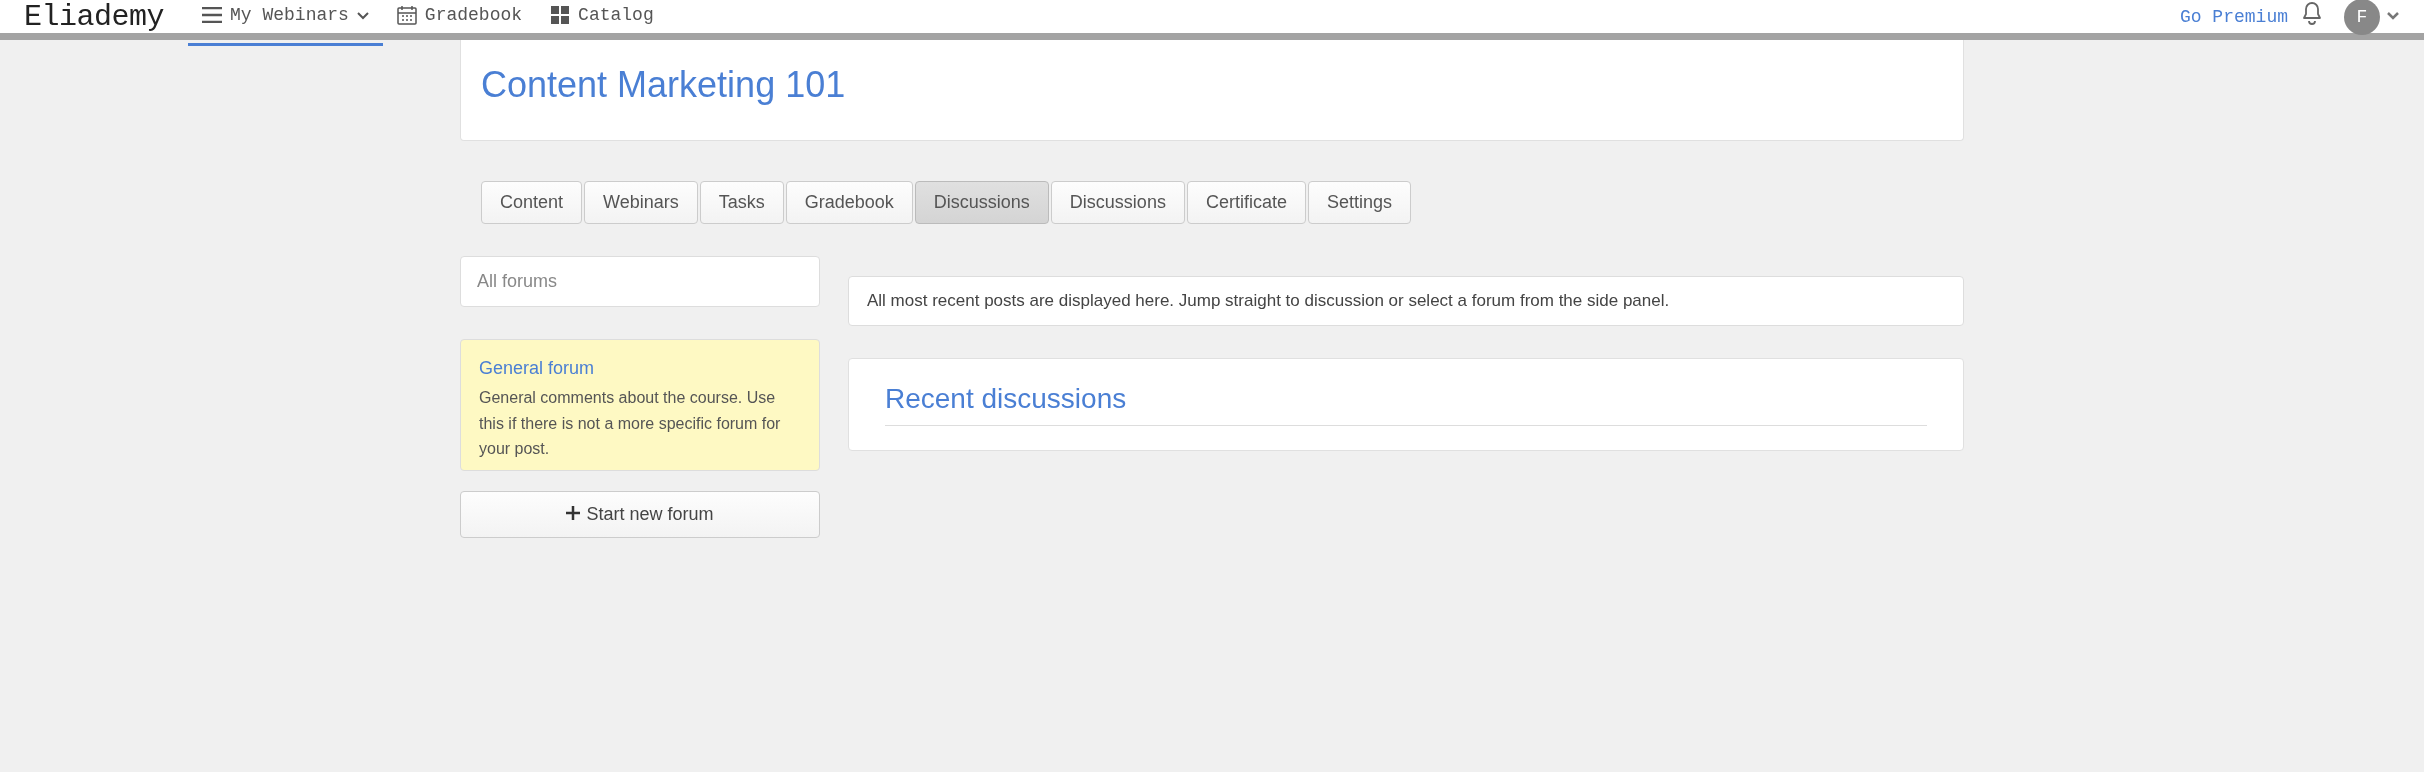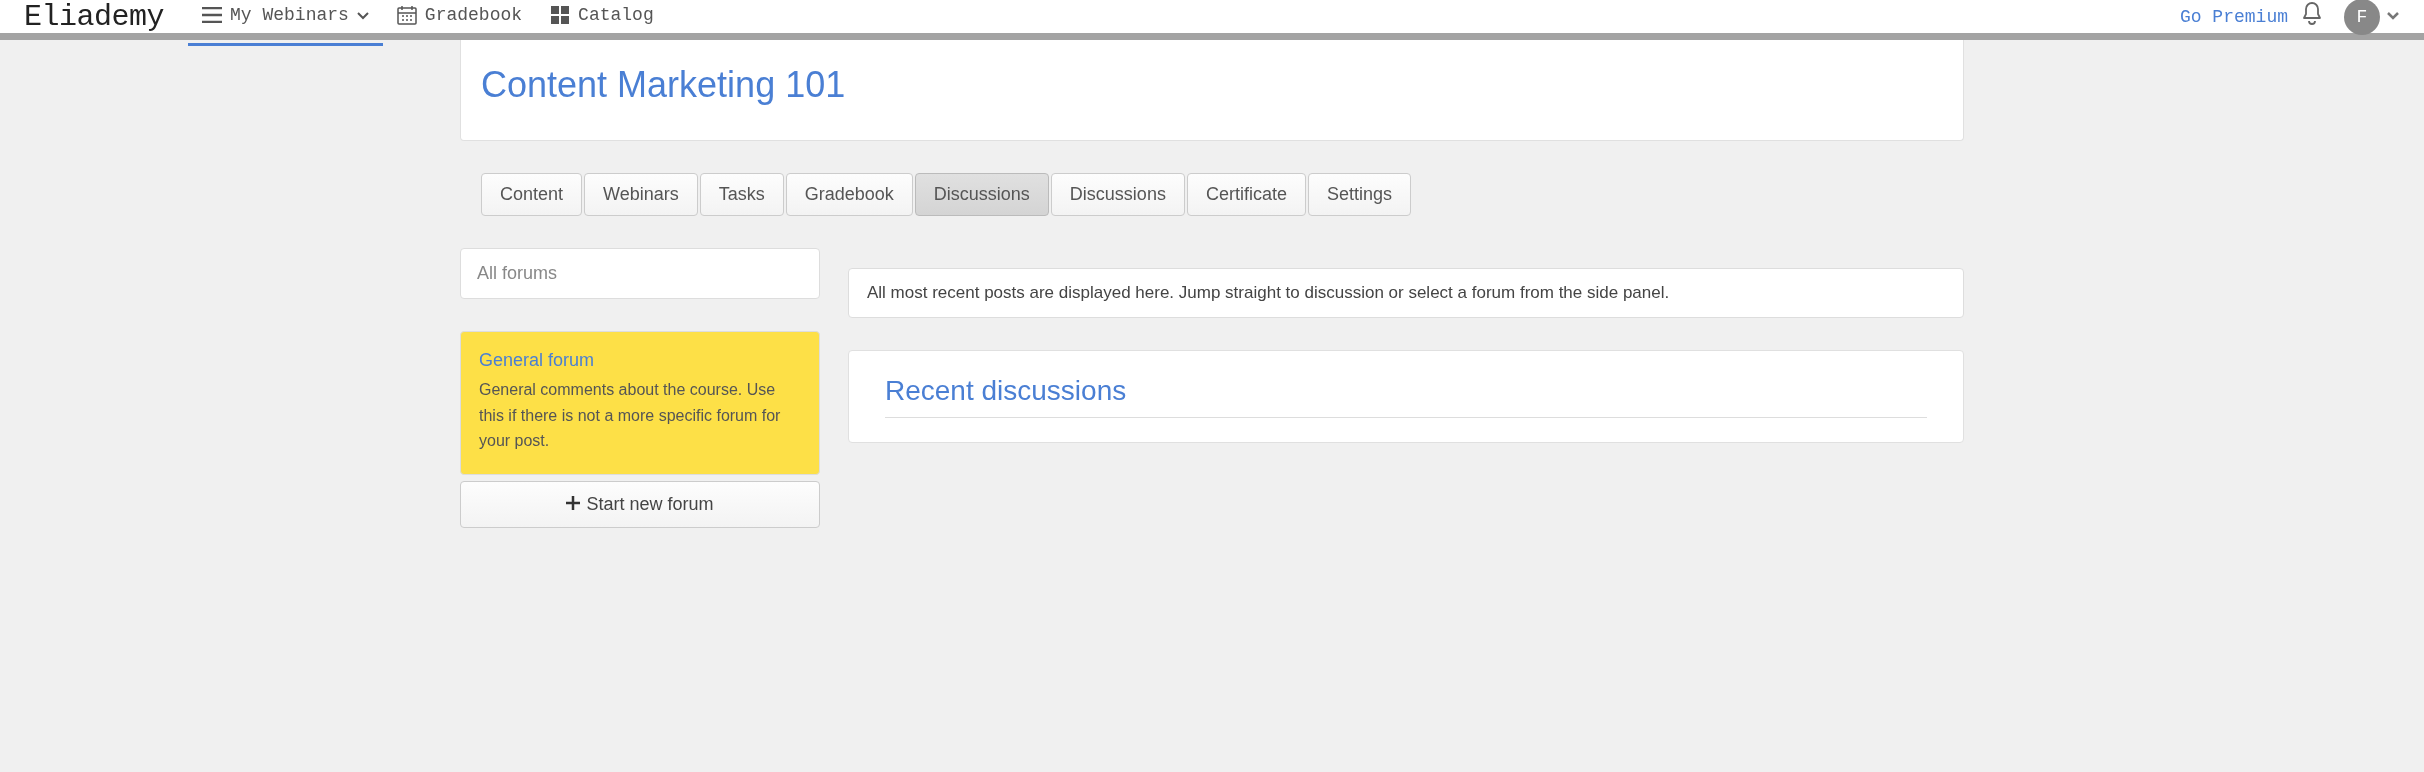--- a/index.html
+++ b/index.html
@@ -75,21 +75,21 @@
       max-width: 1520px;
       margin: 0 auto;
       padding: 0 8px;
     }
     .title-panel {
       background: #fff;
       border: 1px solid #e0e0e0;
       border-top: none;
       border-radius: 0 0 4px 4px;
       padding: 24px 20px 34px 20px;
-      margin-bottom: 32px;
+      margin-bottom: 40px;
     }
     .course-title {
       font-size: 36px;
       font-weight: 300;
       color: #4a7fd4;
     }
     .tabs {
       display: flex;
       gap: 2px;
       margin-bottom: 32px;
@@ -123,25 +123,25 @@
     .all-forums {
       background: #fff;
       border: 1px solid #ddd;
       border-radius: 4px;
       padding: 14px 16px;
       color: #888;
       font-size: 18px;
       margin-bottom: 32px;
     }
     .forum-card {
-      background: #fde047;
+      background: #fef9c3;
       border: 1px solid #ddd;
       border-radius: 4px;
-      padding: 18px 18px 20px 18px;
-      margin-bottom: 6px;
+      padding: 18px 18px 8px 18px;
+      margin-bottom: 20px;
     }
     .forum-title {
       color: #4a7fd4;
       font-size: 18px;
       margin-bottom: 6px;
       cursor: pointer;
     }
     .forum-desc {
       color: #555;
       font-size: 16px;

